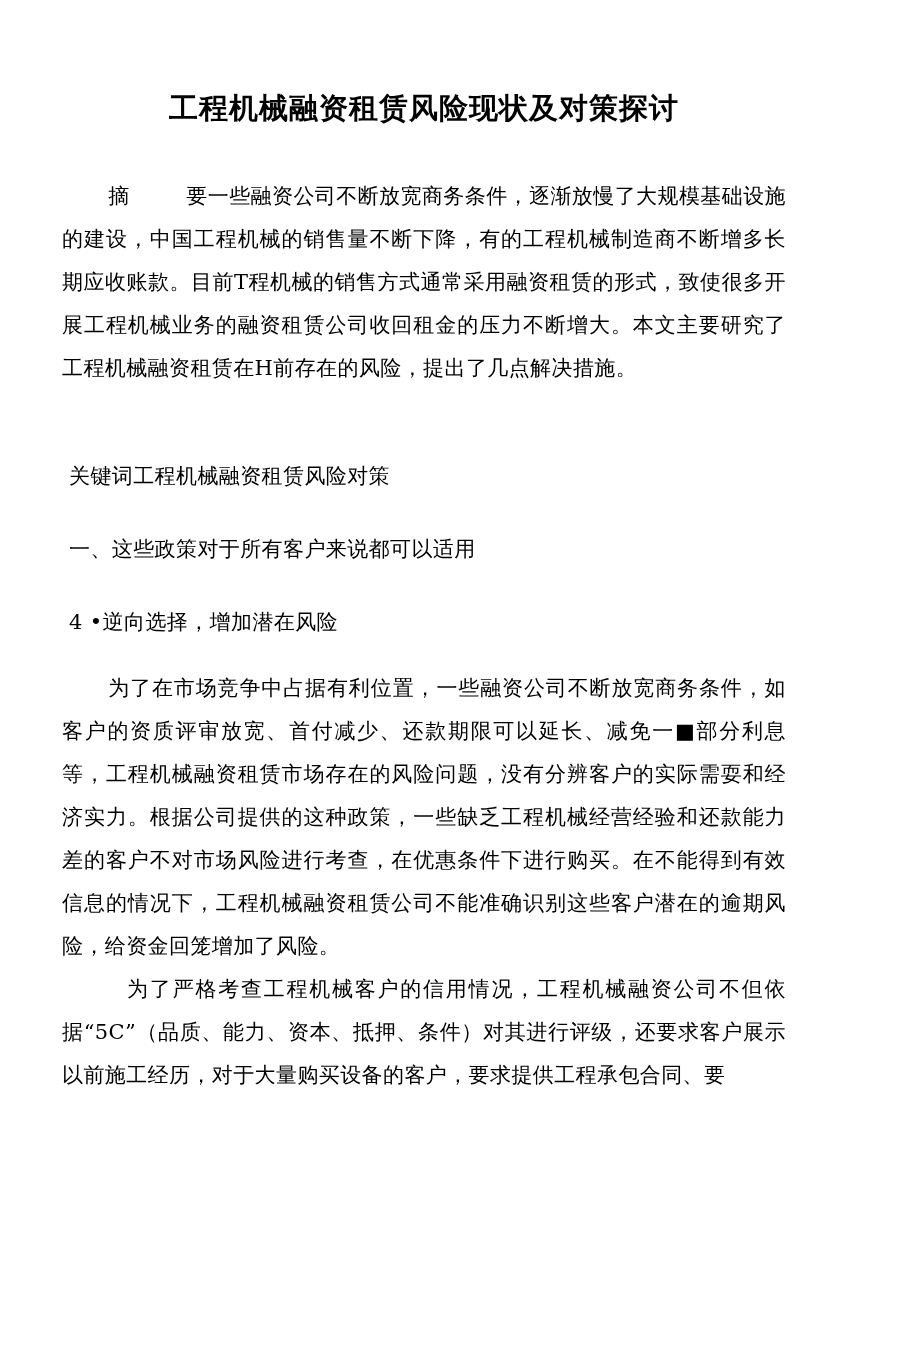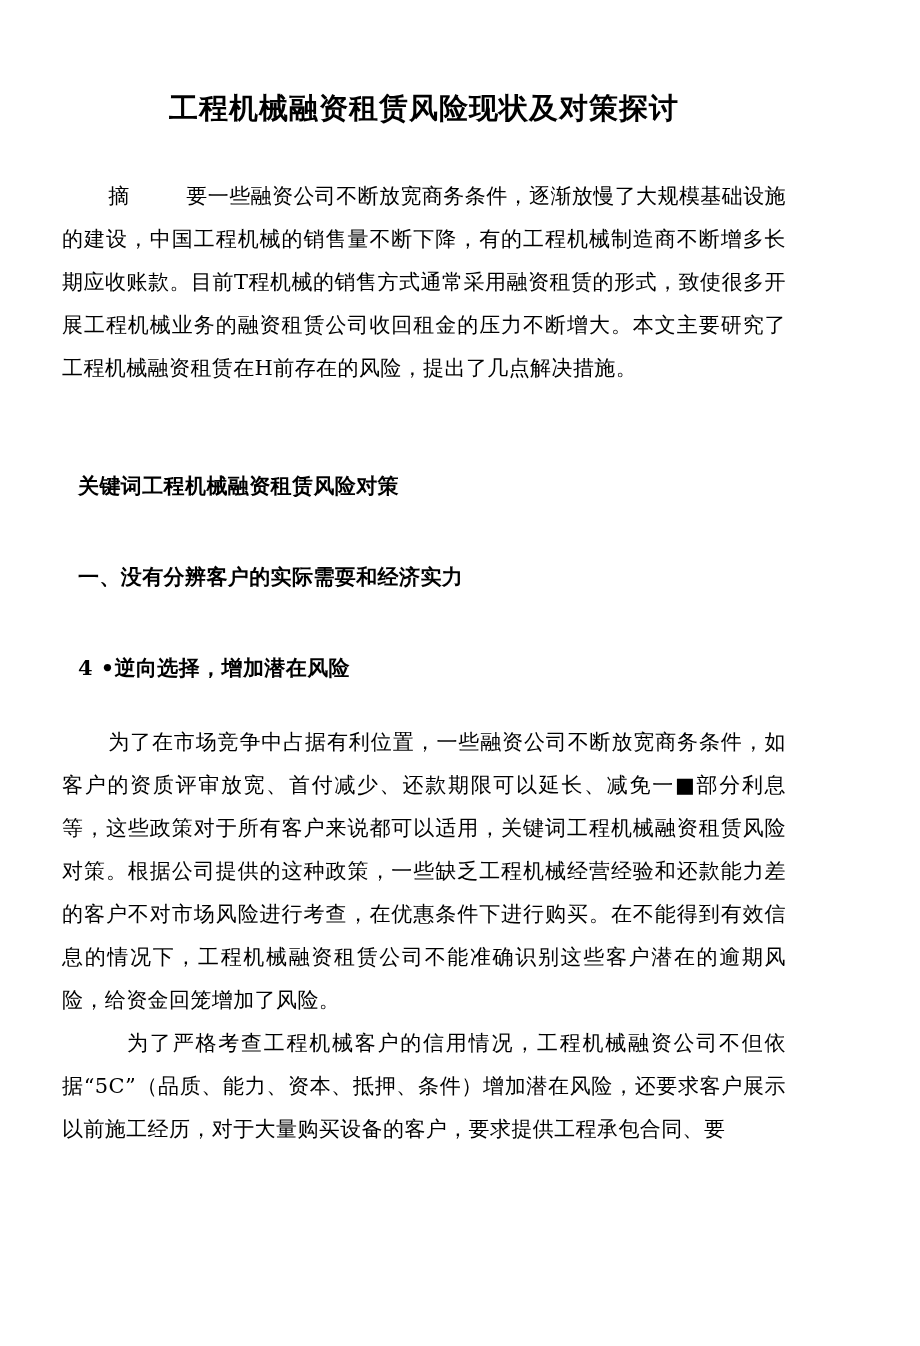--- a/index.html
+++ b/index.html
@@ -48,23 +48,22 @@
   }
   .spacer-lg {
     height: 58px;
   }
   .spacer-md {
     height: 16px;
   }
   .line {
     font-size: 21px;
     line-height: 2.05;
-    margin: 16px;
+    margin: 7px;
     letter-spacing: 0.4px;
-    font-weight: bold;
   }
   .abstract-label {
     letter-spacing: 0.4px;
   }
 </style>
 </head>
 <body>
 
 <div class="page">
 
@@ -73,25 +72,25 @@
   <div class="block">
     <p class="para indent"><span class="abstract-label">摘</span>&nbsp;&nbsp;&nbsp;&nbsp;&nbsp;&nbsp;&nbsp;&nbsp;<span>要</span><span>一些融资公司不断放宽商务条件，逐渐放慢了大规模基础设施的建设，中国工程机械的销售量不断下降，有的工程机械制造商不断增多长期应收账款。目前T程机械的销售方式通常采用融资租赁的形式，致使很多开展工程机械业务的融资租赁公司收回租金的压力不断增大。本文主要研究了工程机械融资租赁在H前存在的风险，提出了几点解决措施。</span></p>
   </div>
 
   <div class="spacer-lg"></div>
 
   <p class="line">关键词工程机械融资租赁风险对策</p>
 
   <div class="spacer-md"></div>
 
-  <p class="line">一、没有分辨客户的实际需耍和经济实力</p>
+  <p class="line">一、这些政策对于所有客户来说都可以适用</p>
 
   <div class="spacer-md"></div>
 
   <p class="line">4 •逆向选择，增加潜在风险</p>
 
   <div class="spacer-md"></div>
 
-  <p class="para indent">为了在市场竞争中占据有利位置，一些融资公司不断放宽商务条件，如客户的资质评审放宽、首付减少、还款期限可以延长、减免一■部分利息等，这些政策对于所有客户来说都可以适用，关键词工程机械融资租赁风险对策。根据公司提供的这种政策，一些缺乏工程机械经营经验和还款能力差的客户不对市场风险进行考查，在优惠条件下进行购买。在不能得到有效信息的情况下，工程机械融资租赁公司不能准确识别这些客户潜在的逾期风险，给资金回笼增加了风险。</p>
+  <p class="para indent">为了在市场竞争中占据有利位置，一些融资公司不断放宽商务条件，如客户的资质评审放宽、首付减少、还款期限可以延长、减免一■部分利息等，工程机械融资租赁市场存在的风险问题，没有分辨客户的实际需耍和经济实力。根据公司提供的这种政策，一些缺乏工程机械经营经验和还款能力差的客户不对市场风险进行考查，在优惠条件下进行购买。在不能得到有效信息的情况下，工程机械融资租赁公司不能准确识别这些客户潜在的逾期风险，给资金回笼增加了风险。</p>
 
-  <p class="para indent-wide">为了严格考查工程机械客户的信用情况，工程机械融资公司不但依据“5C”（品质、能力、资本、抵押、条件）增加潜在风险，还要求客户展示以前施工经历，对于大量购买设备的客户，要求提供工程承包合同、要</p>
+  <p class="para indent-wide">为了严格考查工程机械客户的信用情况，工程机械融资公司不但依据“5C”（品质、能力、资本、抵押、条件）对其进行评级，还要求客户展示以前施工经历，对于大量购买设备的客户，要求提供工程承包合同、要</p>
 
 </div>
 
 </body></html>

